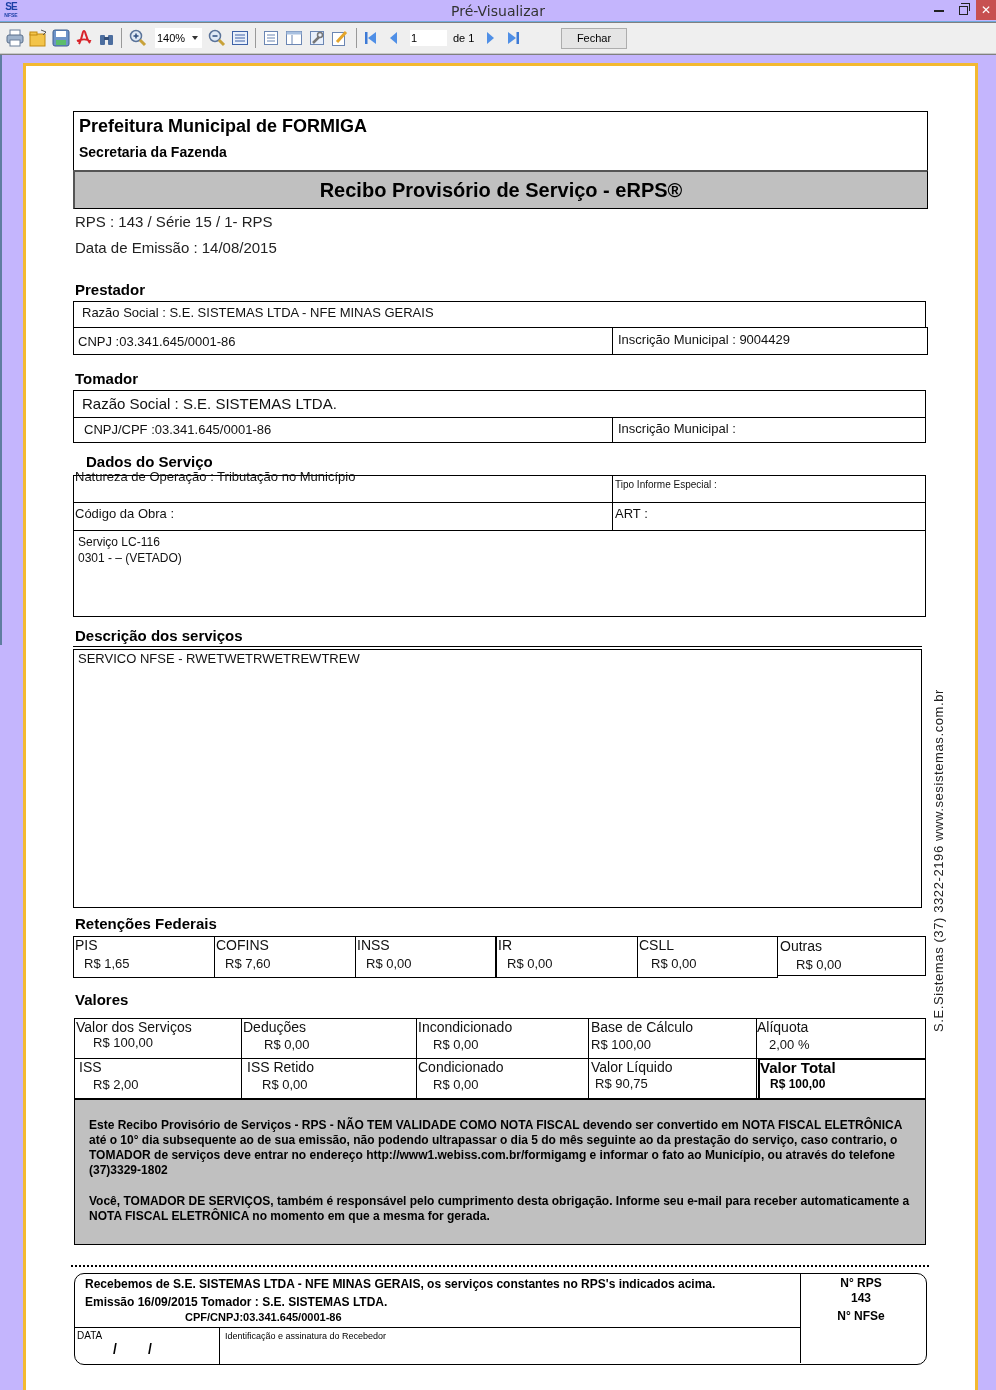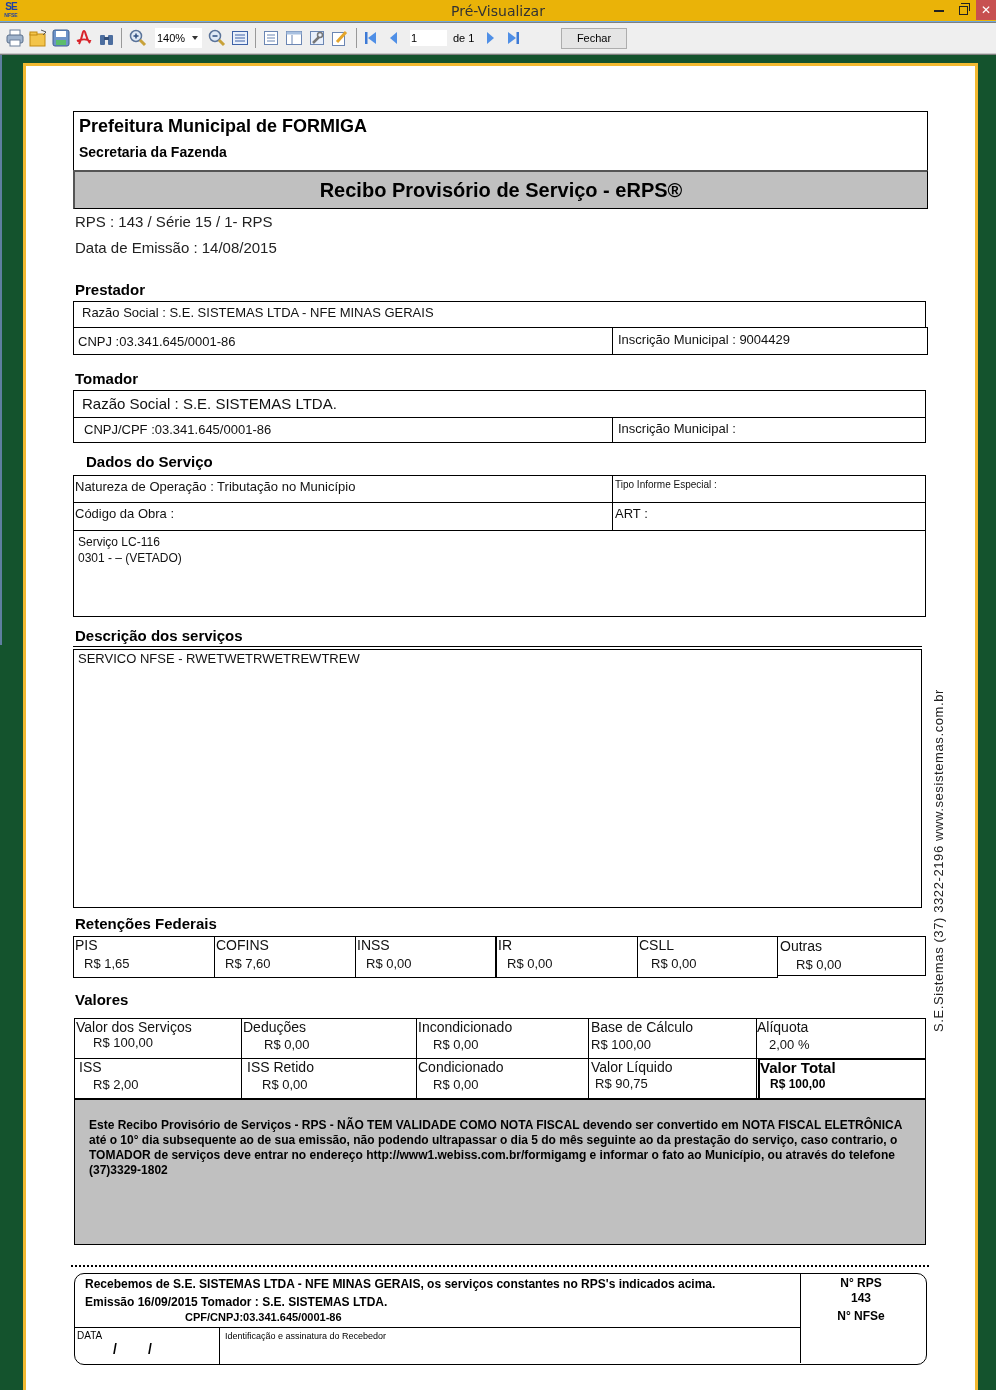--- a/index.html
+++ b/index.html
@@ -1,17 +1,17 @@
 <!DOCTYPE html>
 <html><head>
 <meta charset="utf-8">
 <style>
   * { box-sizing: border-box; margin: 0; padding: 0; }
   html, body { width: 996px; height: 1390px; overflow: hidden; background: #808080; font-family: "Liberation Sans", sans-serif; }
-  .titlebar { position: absolute; left: 0; top: 0; width: 996px; height: 22px; background: #eab308; border-bottom: 1px solid #6fa8dc; }
+  .titlebar { position: absolute; left: 0; top: 0; width: 996px; height: 22px; background: #c4b5fd; border-bottom: 1px solid #6fa8dc; }
   .titlebar .app-icon { position: absolute; left: 3px; top: 2px; width: 16px; height: 17px; font: bold 8px "Liberation Sans", sans-serif; color: #1b3fa6; line-height: 9px; text-align: center; }
   .titlebar .app-icon b { display:block; font-size: 10px; letter-spacing: -1px; }
   .titlebar .app-icon i { display:block; font-size: 5px; font-style: normal; }
   .titlebar .title { position: absolute; left: 0; width: 996px; top: 3px; text-align: center; font-size: 14px; color: #333; font-family: "DejaVu Sans", sans-serif; }
   .titlebar .wbtn { position: absolute; top: 0; height: 20px; width: 26px; text-align: center; color: #222; font-size: 12px; line-height: 20px; }
   .titlebar .min { left: 926px; }
   .titlebar .max { left: 950px; }
   .titlebar .close { left: 976px; width: 20px; background: #c75050; color: #fff; }
   .min-bar { display:inline-block; width: 10px; height: 2px; background:#222; vertical-align: middle; }
   .max-box { display:inline-block; width: 9px; height: 9px; border: 1.5px solid #222; position: relative; vertical-align: middle; }
@@ -19,21 +19,21 @@
 
   .toolbar { position: absolute; left: 0; top: 23px; width: 996px; height: 31px; background: #efefef; border-bottom: 1px solid #c8c8c8; }
   .tb { position: absolute; top: 6px; width: 18px; height: 18px; }
   .sep { position: absolute; top: 5px; width: 1px; height: 20px; background: #999; }
   .zoomsel { position: absolute; left: 155px; top: 5px; width: 47px; height: 20px; background: #fff; font-size: 11px; line-height: 20px; padding-left: 2px; color: #000; }
   .zoomsel .arrow { position: absolute; right: 4px; top: 8px; border-left: 3px solid transparent; border-right: 3px solid transparent; border-top: 4px solid #333; }
   .pageinput { position: absolute; left: 410px; top: 7px; width: 37px; height: 16px; background: #fff; font-size: 11px; line-height: 16px; padding-left: 1px; color: #000; border: none; font-family: "Liberation Sans", sans-serif; }
   .pageof { position: absolute; left: 453px; top: 9px; font-size: 11px; color: #000; }
   .fechar { position: absolute; left: 561px; top: 5px; width: 66px; height: 21px; border: 1px solid #adadad; background: #e5e5e5; font-size: 11px; text-align: center; line-height: 19px; color: #000; font-family: "Liberation Sans", sans-serif; }
 
-  .viewer { position: absolute; left: 0; top: 55px; width: 996px; height: 1335px; background: #14532d; }
+  .viewer { position: absolute; left: 0; top: 55px; width: 996px; height: 1335px; background: #c4b5fd; }
   .leftstrip { position: absolute; left: 0; top: 0; width: 2px; height: 590px; background: #5f7ea0; }
   .page { position: absolute; left: 23px; top: 8px; width: 955px; height: 1340px; background: #fff; border: 3px solid #f3b930; }
 
   
   .doc { position: absolute; left: 0; top: 0; width: 949px; height: 1340px; color: #000; }
   .abs { position: absolute; }
   .box { position: absolute; border: 1px solid #000; }
   .hdr1 { font-weight: bold; font-size: 18px; }
   .hdr2 { font-weight: bold; font-size: 14px; }
   .band { position: absolute; background: #c0c0c0; border: 1px solid #000; border-top: 2px solid #555; border-left: 2px solid #555;}
@@ -190,21 +190,21 @@
       <div class="box" style="left:47px; top:324px; width:853px; height:28px;"></div>
       <div class="abs" style="left:56px; top:329px; font-size:15px; color:#111;">Razão Social : S.E. SISTEMAS LTDA.</div>
       <div class="box" style="left:47px; top:351px; width:853px; height:26px;"></div>
       <div class="box" style="left:586px; top:351px; width:314px; height:26px;"></div>
       <div class="abs cell" style="left:58px; top:356px;">CNPJ/CPF :03.341.645/0001-86</div>
       <div class="abs cell" style="left:592px; top:355px;">Inscrição Municipal :</div>
 
       <div class="abs sec" style="left:60px; top:387px;">Dados do Serviço</div>
       <div class="box" style="left:47px; top:409px; width:853px; height:28px;"></div>
       <div class="box" style="left:586px; top:409px; width:314px; height:28px;"></div>
-      <div class="abs cell" style="left:49px; top:413px;">Natureza de Operação : Tributação no Município</div>
+      <div class="abs cell" style="left:49px; top:403px;">Natureza de Operação : Tributação no Município</div>
       <div class="abs sm" style="left:589px; top:413px;">Tipo Informe Especial :</div>
       <div class="box" style="left:47px; top:436px; width:853px; height:29px;"></div>
       <div class="box" style="left:586px; top:436px; width:314px; height:29px;"></div>
       <div class="abs cell" style="left:49px; top:440px;">Código da Obra :</div>
       <div class="abs cell" style="left:589px; top:440px;">ART :</div>
       <div class="box" style="left:47px; top:464px; width:853px; height:87px;"></div>
       <div class="abs" style="left:52px; top:469px; font-size:12px; color:#111;">Serviço LC-116</div>
       <div class="abs" style="left:52px; top:485px; font-size:12px; color:#111;">0301 - – (VETADO)</div>
 
       <div class="abs sec" style="left:49px; top:561px;">Descrição dos serviços</div>
@@ -264,20 +264,21 @@
       <div class="abs lbl" style="left:392px; top:993px;">Condicionado</div>
       <div class="abs val" style="left:407px; top:1011px;">R$ 0,00</div>
       <div class="abs lbl" style="left:565px; top:993px;">Valor Líquido</div>
       <div class="abs val" style="left:569px; top:1010px;">R$ 90,75</div>
       <div class="abs" style="left:732px; top:992px; width:168px; height:41px; border-top:2px solid #000; border-left:2px solid #000;"></div>
       <div class="abs b" style="left:734px; top:993px; font-size:15px;">Valor Total</div>
       <div class="abs b" style="left:744px; top:1011px; font-size:12px;">R$ 100,00</div>
 
       <div class="notice" style="left:48px; top:1033px; width:852px; height:146px;">
         <p>Este Recibo Provisório de Serviços - RPS - NÃO TEM VALIDADE COMO NOTA FISCAL devendo ser convertido em NOTA FISCAL ELETRÔNICA até o 10° dia subsequente ao de sua emissão, não podendo ultrapassar o dia 5 do mês seguinte ao da prestação do serviço, caso contrario, o TOMADOR de serviços deve entrar no endereço http://www1.webiss.com.br/formigamg e informar o fato ao Município, ou através do telefone (37)3329-1802</p>
+        <p>Você, TOMADOR DE SERVIÇOS, também é responsável pelo cumprimento desta obrigação. Informe seu e-mail para receber automaticamente a NOTA FISCAL ELETRÔNICA no momento em que a mesma for gerada.</p>
       </div>
 
       <div class="vert" style="left:905px; top:966px;">S.E.Sistemas  (37) 3322-2196  www.sesistemas.com.br</div>
 
       <div class="dotted" style="left:45px; top:1199px; width:858px;"></div>
 
       <div class="stub" style="left:48px; top:1207px; width:853px; height:92px;"></div>
       <div class="abs" style="left:48px; top:1261px; width:727px; border-top:1px solid #000;"></div>
       <div class="abs" style="left:774px; top:1207px; height:90px; border-left:1px solid #000;"></div>
       <div class="abs" style="left:193px; top:1261px; height:38px; border-left:1px solid #000;"></div>

